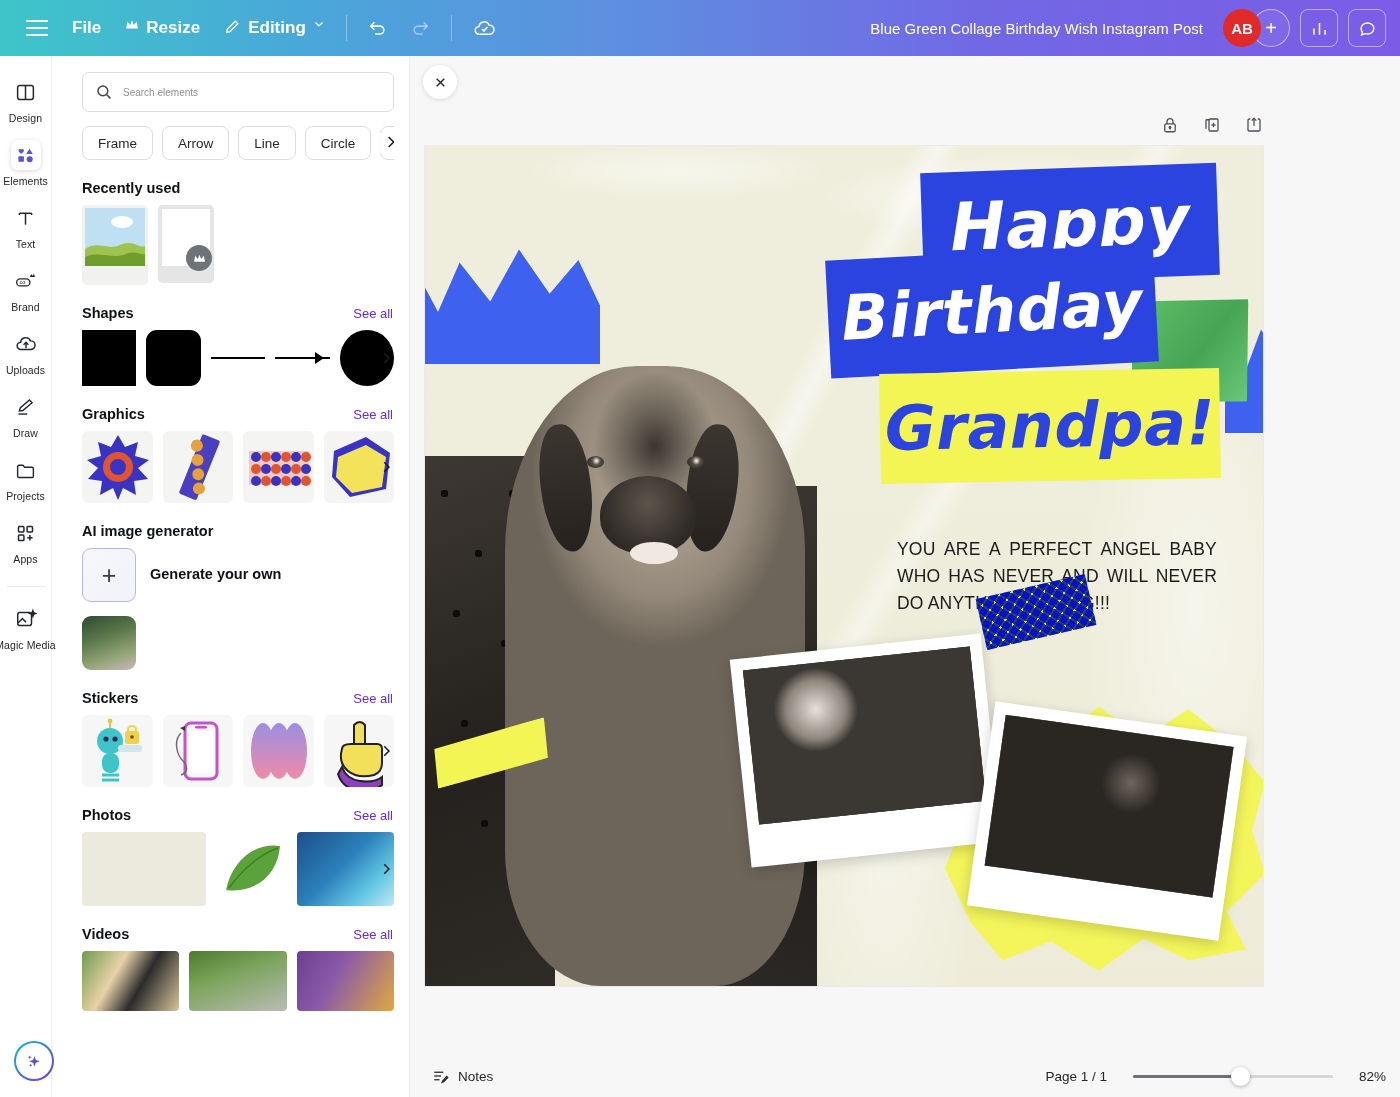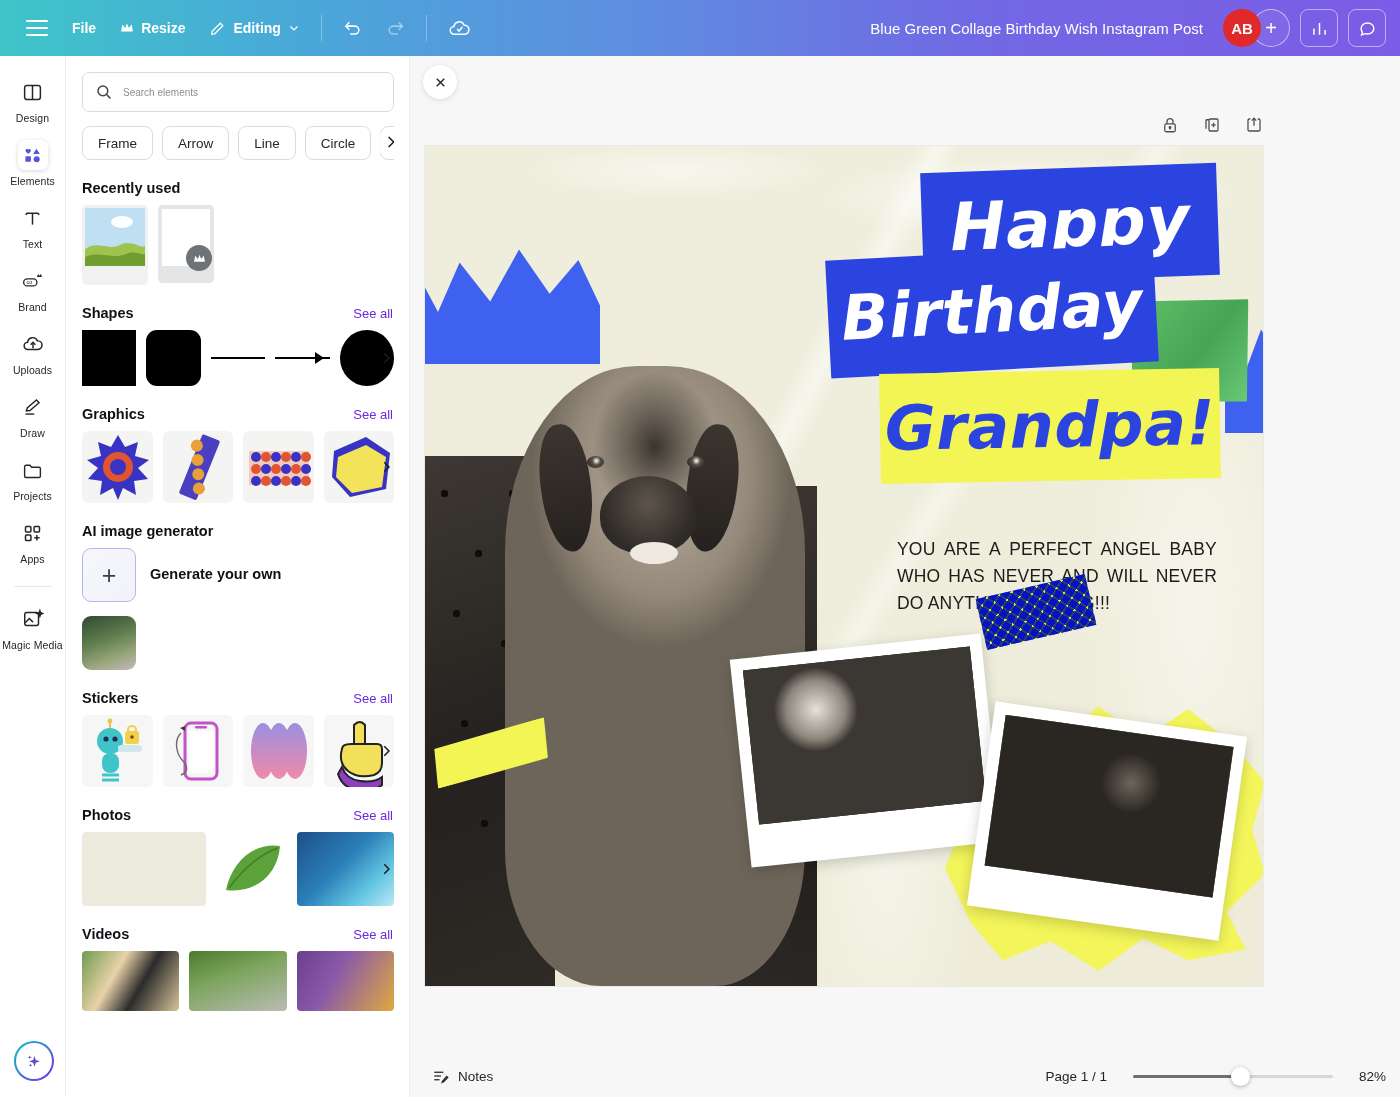--- a/index.html
+++ b/index.html
@@ -10,23 +10,23 @@
   }
 
   
   .topbar {
     position: absolute; top: 0; left: 0; width: 1400px; height: 56px;
     background: linear-gradient(90deg, #3ec5c9 0%, #4aa7d9 22%, #5e8ee0 45%, #7168e4 70%, #7b5ce6 100%);
     display: flex; align-items: center; color: #fff;
   }
   .topbar-left { display: flex; align-items: center; gap: 0; padding-left: 14px; }
   .tb-btn {
-    display: flex; align-items: center; gap: 7px;
+    display: flex; gap: 7px;
     padding: 7px 12px; border-radius: 7px; cursor: pointer;
-    font-size: 14px; font-weight: 600; color: #fff; white-space: nowrap;
+    font-size: 17px; font-weight: 600; color: #fff; white-space: nowrap;
   }
   .hamburger { width: 22px; height: 16px; position: relative; }
   .hamburger span { position: absolute; left: 0; width: 22px; height: 2px; background: #fff; border-radius: 2px; }
   .hamburger span:nth-child(1) { top: 0; }
   .hamburger span:nth-child(2) { top: 7px; }
   .hamburger span:nth-child(3) { top: 14px; }
   .tb-divider { width: 1px; height: 26px; background: rgba(255,255,255,.32); margin: 0 9px; }
   .topbar-right {
     margin-left: auto; display: flex; align-items: center; gap: 0; padding-right: 14px;
   }
@@ -44,21 +44,21 @@
   }
   .icon-box {
     width: 38px; height: 38px; border-radius: 8px;
     border: 1.5px solid rgba(255,255,255,.5);
     display: flex; align-items: center; justify-content: center;
     cursor: pointer; margin-left: 10px;
   }
 
   
   .rail {
-    position: absolute; top: 56px; left: 0; width: 66px; height: 1041px;
+    position: absolute; top: 56px; left: 0; width: 52px; height: 1041px;
     background: #fff; border-right: 1px solid #eceef0;
     display: flex; flex-direction: column; align-items: center; padding-top: 14px;
   }
   .rail-item {
     width: 62px; padding: 7px 0 6px; display: flex; flex-direction: column;
     align-items: center; gap: 5px; cursor: pointer; border-radius: 8px;
     margin-bottom: 3px; position: relative;
   }
   .rail-item .ri-ico {
     width: 30px; height: 30px; display: flex; align-items: center; justify-content: center;

